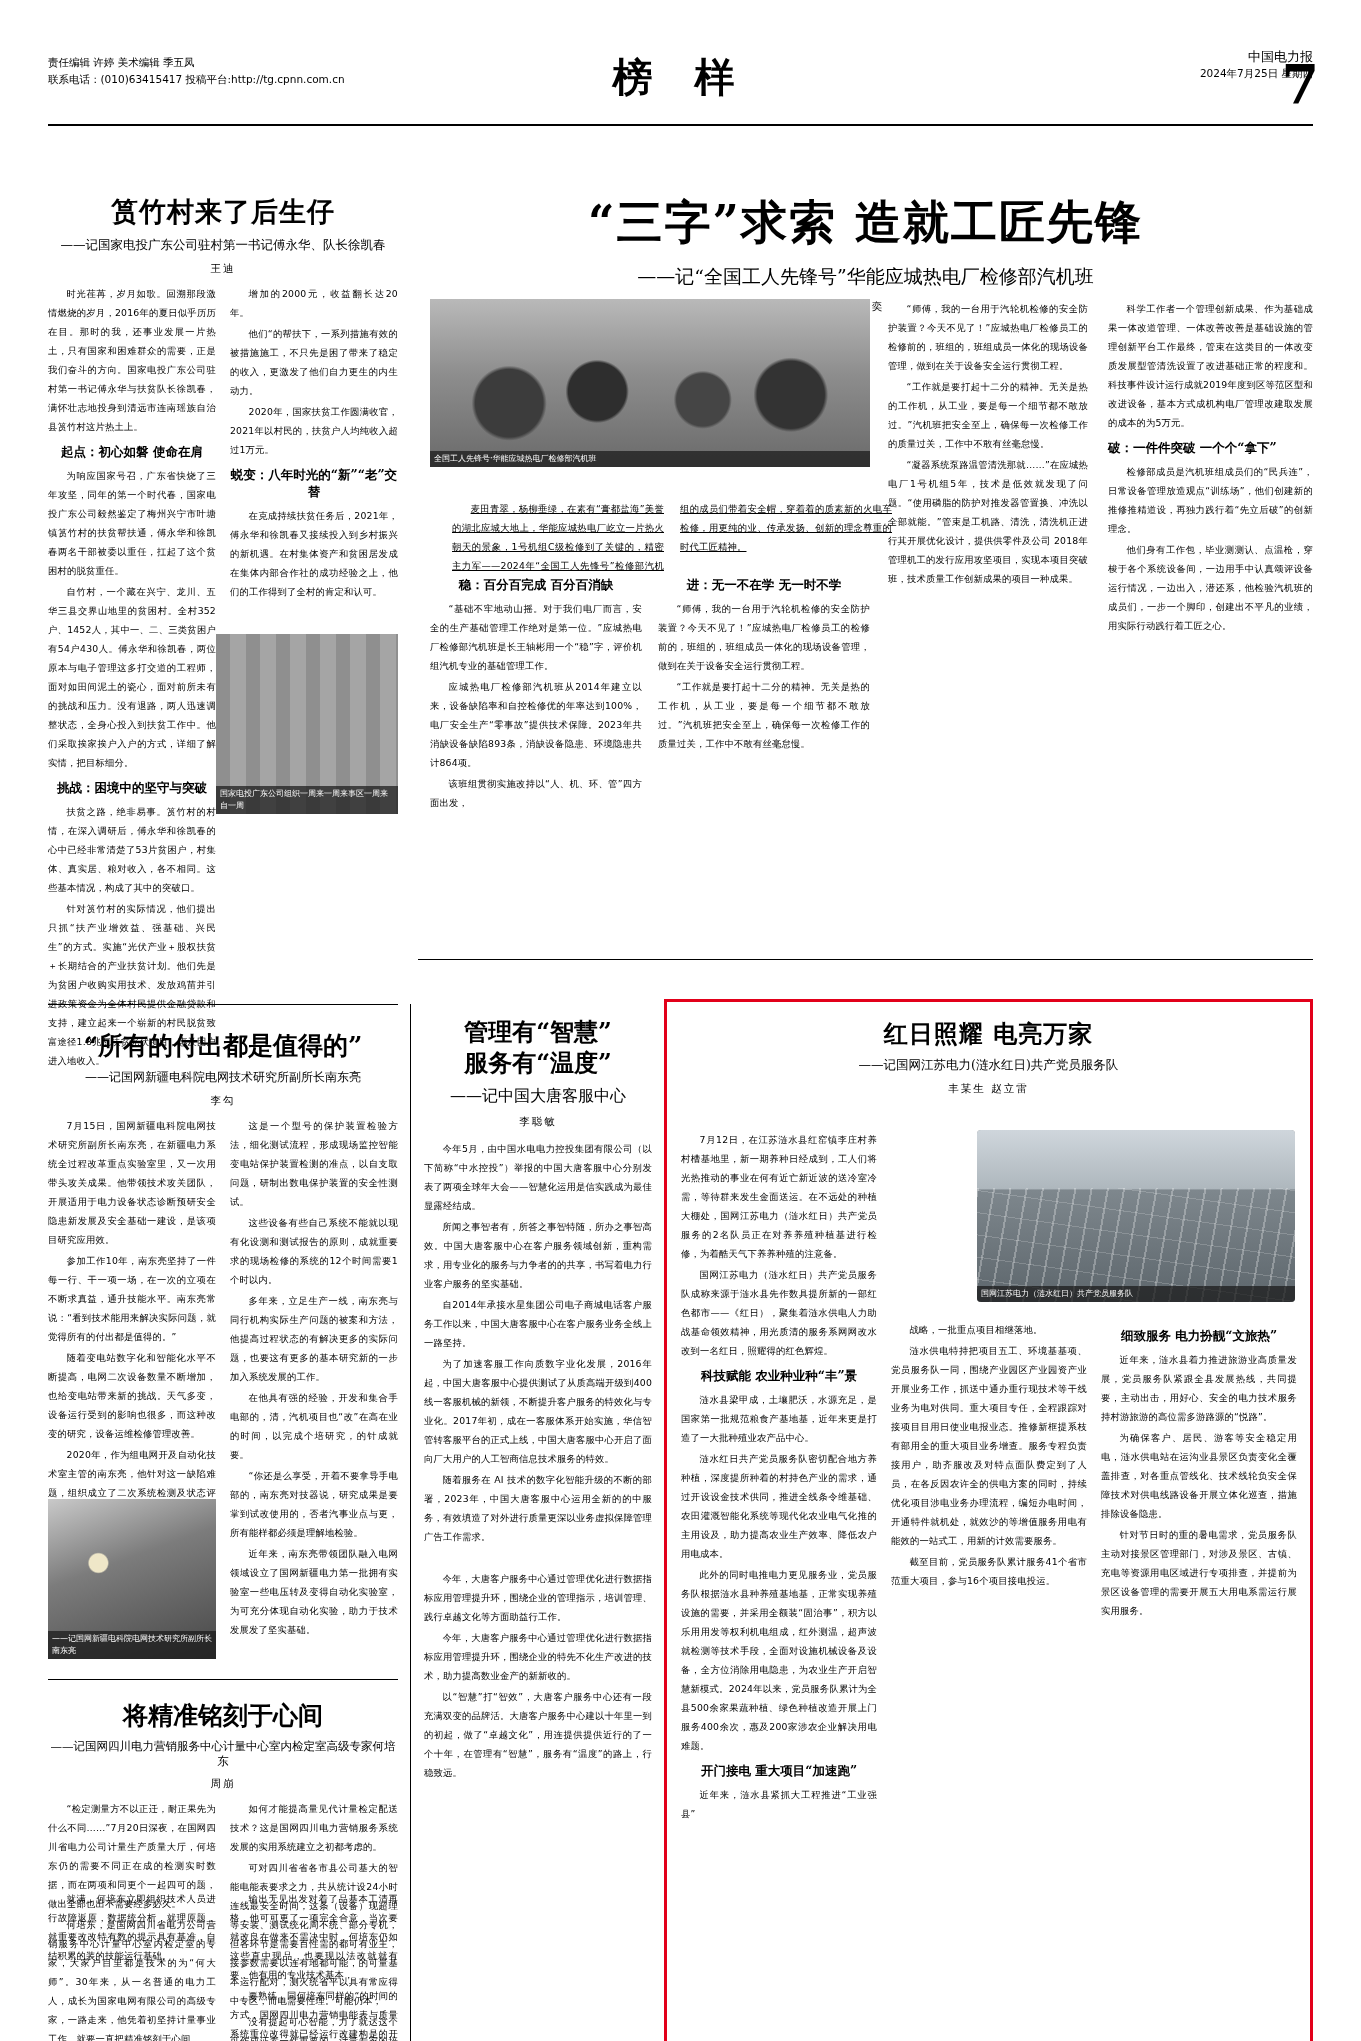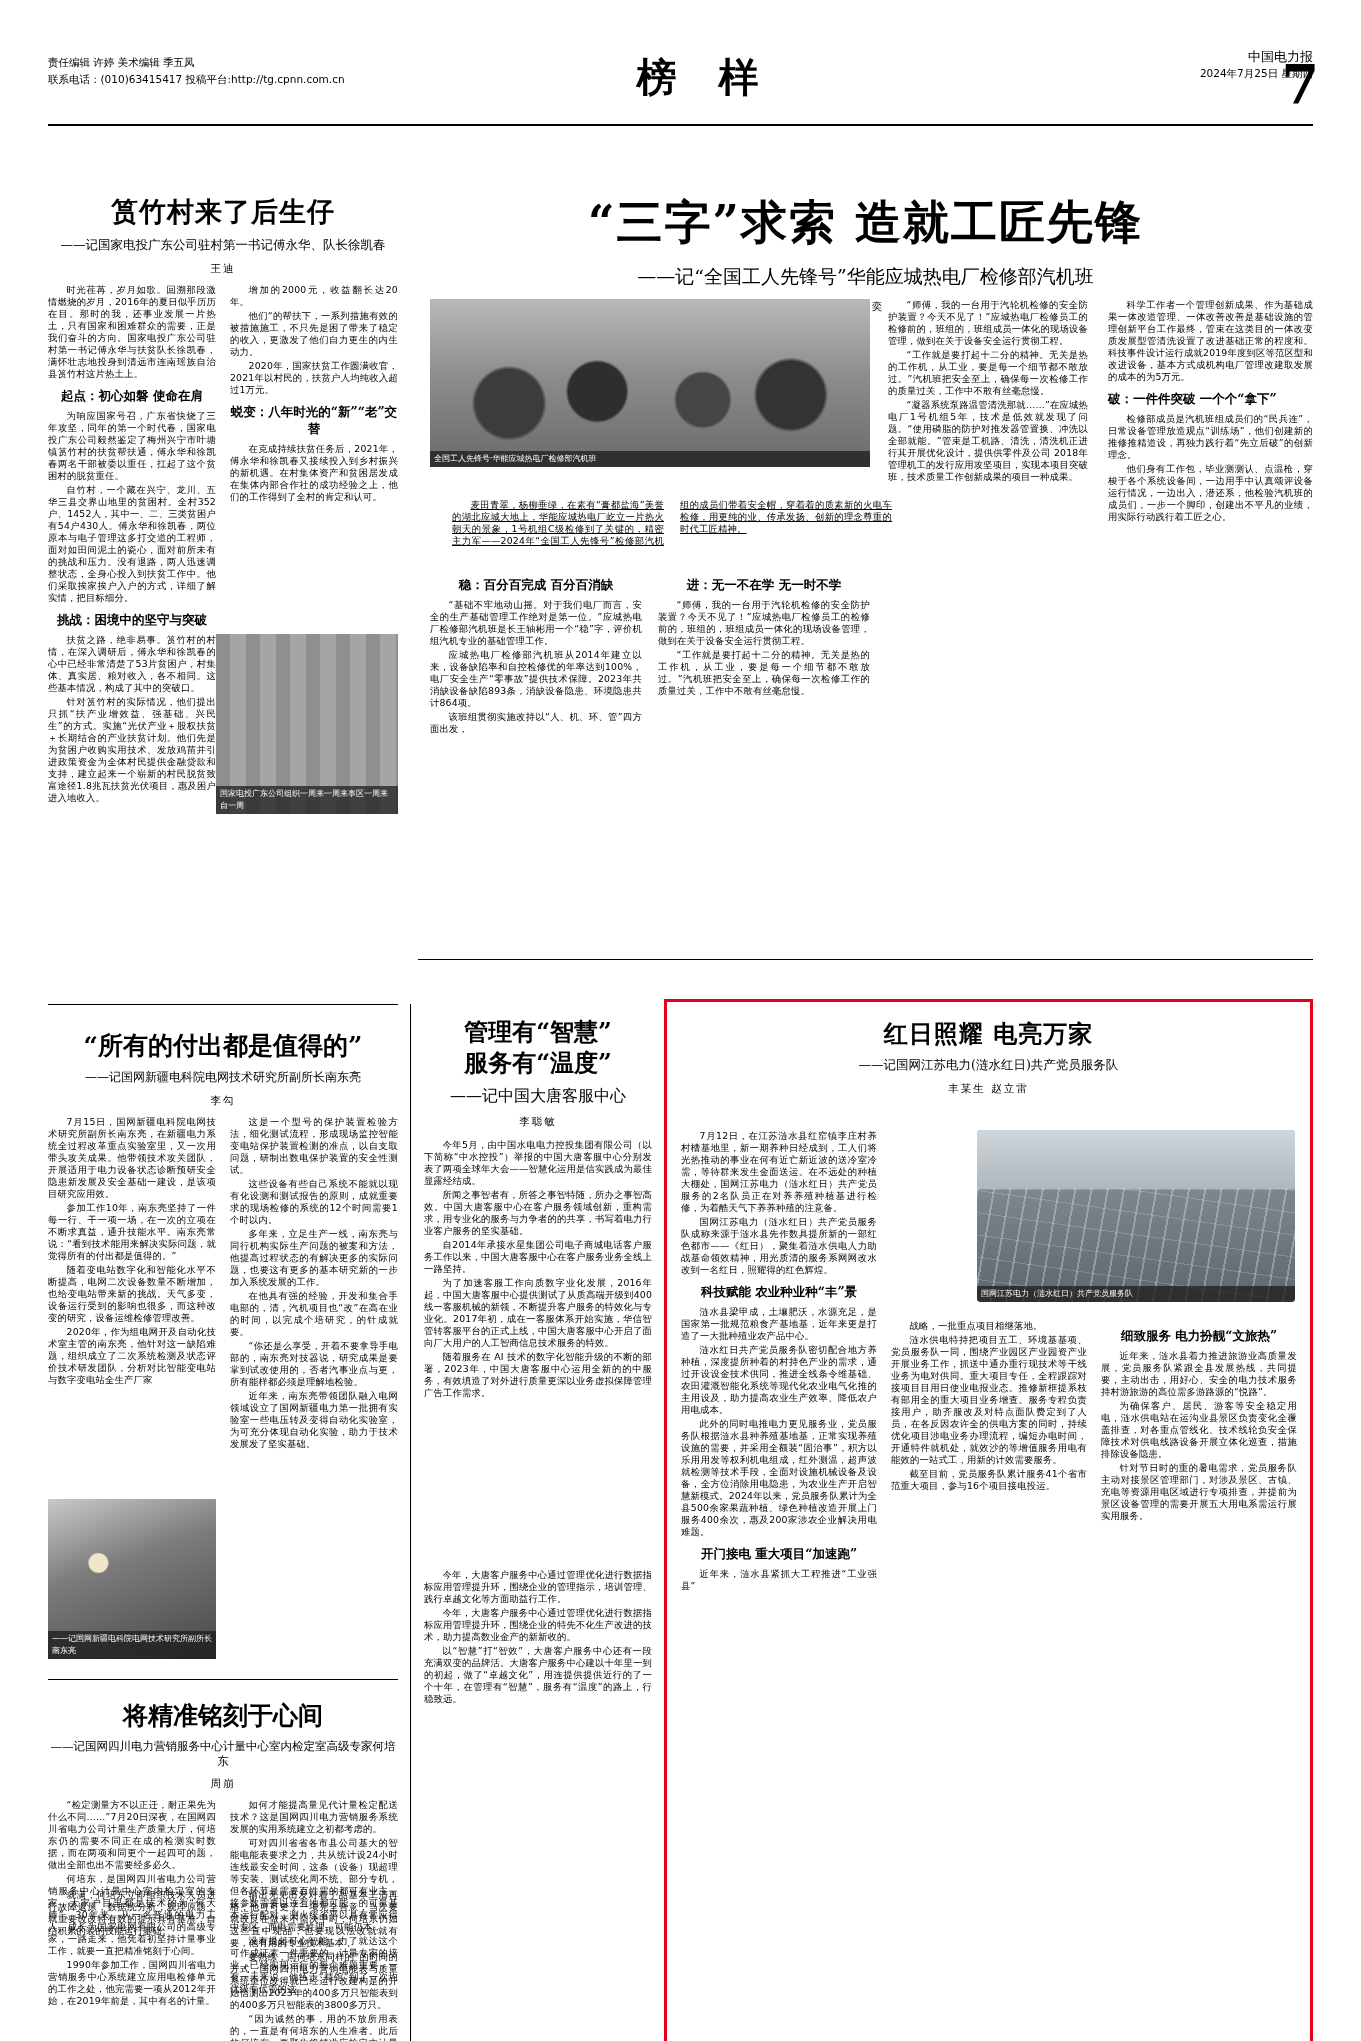--- a/index.html
+++ b/index.html
@@ -2,32 +2,32 @@
 <html><head>
 <meta charset="utf-8">
 <style>
   html,body{margin:0;padding:0;background:#fff;}
   body{width:1361px;height:2041px;font-family:"DejaVu Sans","Liberation Sans",sans-serif;color:#000;}
   .page{position:relative;width:1361px;height:2041px;background:#fff;box-sizing:border-box;padding:0;}
 
   
   .masthead{position:relative;height:80px;margin:44px 48px 0 48px;border-bottom:2px solid #000;}
   .mh-left{position:absolute;left:0;top:10px;font-size:10.5px;line-height:17px;color:#000;}
-  .mh-title{position:absolute;left:50%;transform:translateX(-50%);top:6px;font-size:40px;font-weight:bold;letter-spacing:14px;font-family:"DejaVu Serif","Liberation Serif",serif;margin-left:24px;}
+  .mh-title{position:absolute;left:50%;transform:translateX(-50%);top:6px;font-size:40px;font-weight:bold;letter-spacing:14px;font-family:"DejaVu Serif","Liberation Serif",serif;}
   .mh-right{position:absolute;right:0;top:4px;text-align:right;}
   .mh-paper{font-size:13px;line-height:18px;}
   .mh-date{font-size:10.5px;line-height:15px;}
   .mh-pageno{position:absolute;right:-6px;top:10px;font-size:54px;font-weight:bold;font-family:"DejaVu Serif","Liberation Serif",serif;line-height:54px;}
 
   
   .hl{font-family:"DejaVu Serif","Liberation Serif",serif;font-weight:bold;text-align:center;}
   .sub{font-size:12.5px;text-align:center;margin-top:7px;font-family:"DejaVu Serif","Liberation Serif",serif;}
   .byline{font-size:10.5px;text-align:center;margin-top:8px;letter-spacing:2px;}
   .shead{font-weight:bold;font-size:12.5px;margin:8px 0 5px 0;font-family:"DejaVu Serif","Liberation Serif",serif;}
-  .bodytext{font-size:9.3px;line-height:12px;text-align:justify;text-justify:inter-ideograph;letter-spacing:.2px;}
+  .bodytext{font-size:9.3px;line-height:19px;text-align:justify;text-justify:inter-ideograph;letter-spacing:.2px;}
   .bodytext p{margin:0 0 2px 0;text-indent:2em;}
   .rule{border-bottom:1px solid #000;}
   .col{box-sizing:border-box;}
 
   
   .photo{position:relative;background:#9a9a9a;overflow:hidden;}
   .photo .cap{position:absolute;left:0;right:0;bottom:0;background:rgba(25,25,25,.72);color:#fff;font-size:8px;line-height:12px;padding:2px 4px;}
   .ph-people{position:absolute;inset:0;background:
      radial-gradient(circle at 18% 62%,#3c3c3c 0 9%,transparent 10%),
      radial-gradient(circle at 38% 55%,#2e2e2e 0 10%,transparent 11%),

